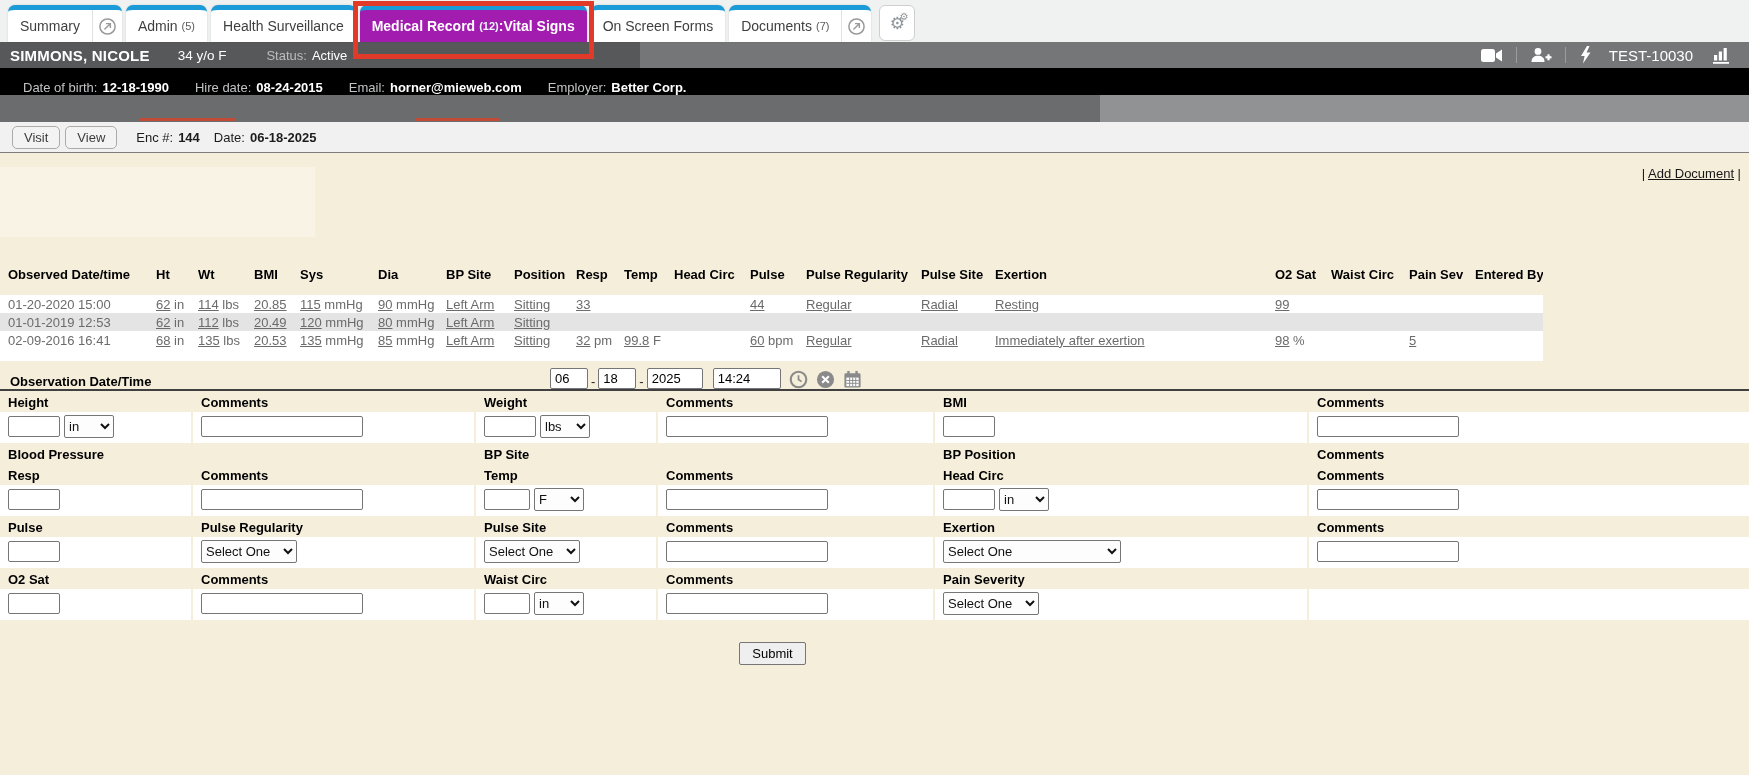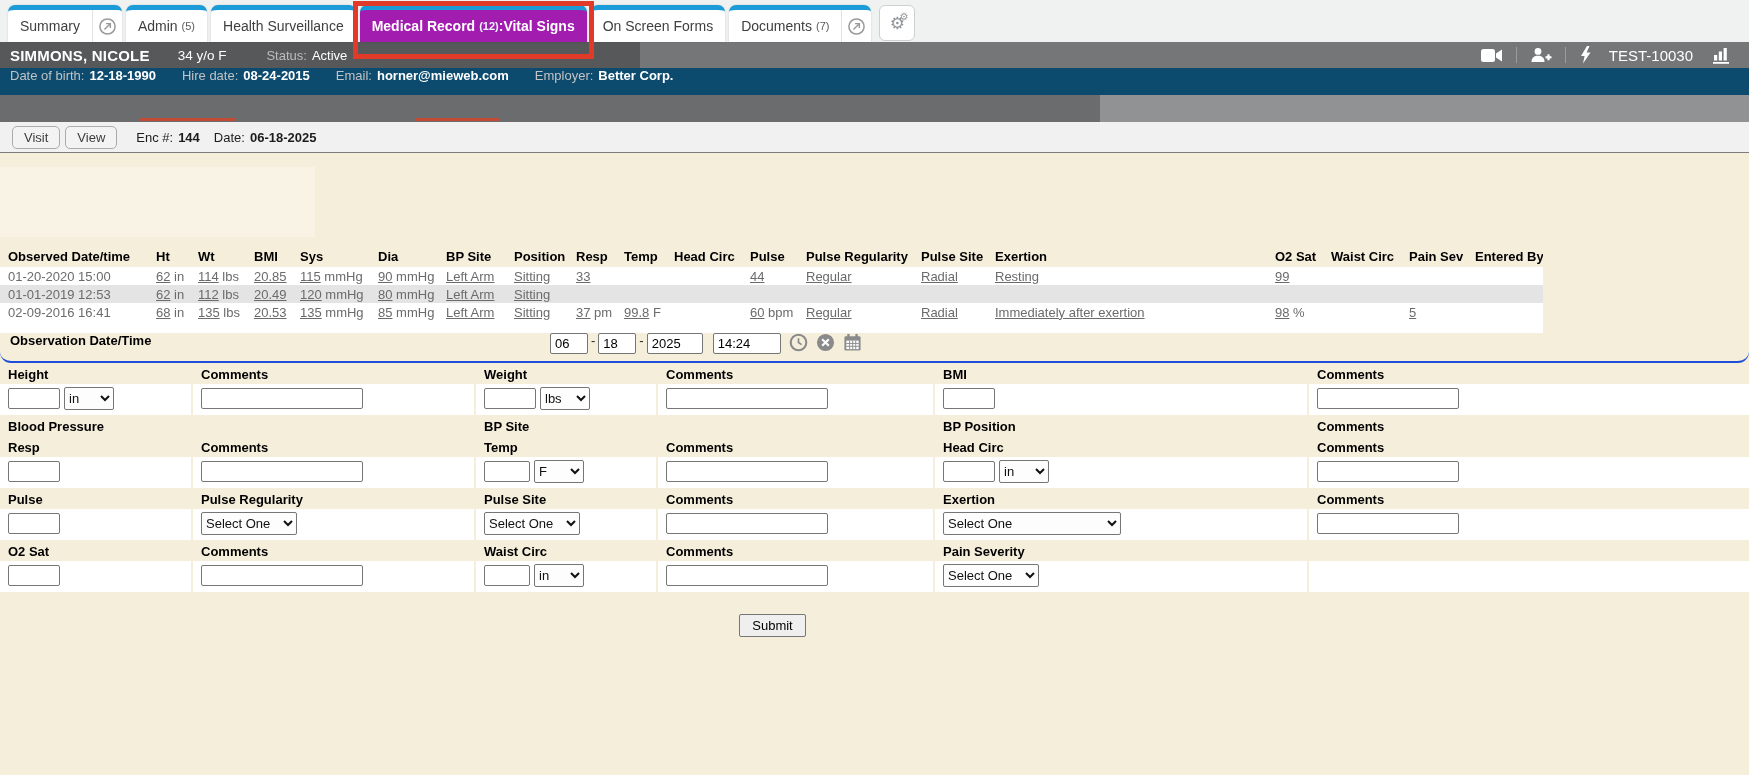--- a/index.html
+++ b/index.html
@@ -24,21 +24,21 @@
   
   .bar1 { height:26px; background:linear-gradient(to right,#57585a 0,#57585a 640px,#757678 640px,#757678 100%); display:flex; align-items:center; color:#fff; padding:0 10px; }
   .bar1 .pname { font-weight:bold; font-size:15px; letter-spacing:.2px; }
   .bar1 .agesex { margin-left:28px; font-size:13.5px; }
   .bar1 .stlbl { margin-left:40px; color:#bcbdbe; }
   .bar1 .stval { margin-left:5px; color:#fff; }
   .bar1 .spacer { flex:1; }
   .bar1 .hicon { display:flex; align-items:center; margin:0 9px; cursor:pointer; }
   .bar1 .vdiv { width:1px; height:16px; background:#9b9c9e; margin:0 4px; }
   .bar1 .pid { color:#fff; font-size:15px; margin:0 10px 0 8px; }
-  .bar2 { height:27px; background:#0c4a6e; display:flex; align-items:flex-start; padding:0 10px; color:#fff; }
+  .bar2 { height:27px; background:#000000; display:flex; align-items:flex-end; padding:0 23px; color:#fff; }
   .bar2 .dl { color:#c2c3c4; margin-right:5px; }
   .bar2 .dv { color:#fff; font-weight:bold; margin-right:26px; }
   .bar3 { height:27px; background:linear-gradient(to right,#6b6c6e 0,#6b6c6e 1100px,#919294 1100px,#919294 100%); position:relative; }
   .bar3 .dash { position:absolute; bottom:1px; height:3px; background:#c24b35; }
 
   
   .encbar { height:30px; background:#f1f1f1; display:flex; align-items:center; padding:0 12px; color:#1c1c1c; }
   .encbtn { background:#f3f3f3; border:1px solid #ababab; border-radius:5px; padding:3px 11px; font-size:13px; color:#3c3c3c; margin-right:5px; cursor:pointer; font-family:"Liberation Sans",sans-serif; }
   .enclbl { margin-left:14px; }
   .encval { font-weight:bold; margin-left:5px; }
@@ -48,29 +48,29 @@
   .lite-panel { position:absolute; left:0; top:14px; width:315px; height:70px; background:#f9f3e5; }
   .topright { text-align:right; padding-right:8px; color:#161616; height:18px; }
   .lnk { color:#161616; text-decoration:underline; cursor:pointer; }
   .listobs-row { text-align:right; padding-right:8px; margin-top:62px; height:18px; }
   .vitalsfrom { margin-top:16px; padding-left:2px; height:18px; }
   .vitalsfrom b { font-weight:bold; }
   .vf-manual { font-weight:bold; }
 
   
   .obs-table { border-collapse:collapse; table-layout:fixed; width:1543px; margin-top:46px; color:#6b6b6b; }
-  .obs-table th { text-align:left; font-size:13px; color:#000; padding:3px 4px 3px 8px; white-space:nowrap; overflow:hidden; }
+  .obs-table th { text-align:left; font-size:13px; color:#000; padding:3px 4px 13px 8px; white-space:nowrap; overflow:hidden; }
   .obs-table td { font-size:13px; padding:1px 4px 1px 8px; white-space:nowrap; overflow:hidden; height:18px; background:#fff; }
   .obs-table tr.stripe td { background:#e4e4e4; }
   .obs-table td:last-child { background:#fff; }
   .obs-table .cl { color:#6b6b6b; text-decoration:underline; cursor:pointer; }
   .gap-white { width:1543px; height:12px; background:#ffffff; }
 
   
-  .obsdt { height:30px; display:flex; align-items:flex-start; border-bottom:2px solid #1d4ed8;border-radius:11px; }
+  .obsdt { height:30px; display:flex; align-items:flex-end; border-bottom:2px solid #404040; }
   .obsdt .odt-label { font-weight:bold; padding-left:10px; width:550px; }
   .ti { border:1px solid #767676; border-radius:2px; height:21px; font-size:13px; padding:1px 4px; font-family:"Liberation Sans",sans-serif; background:#fff; }
   .ti.d2 { width:38px; } .ti.d4 { width:56px; } .ti.tm { width:68px; margin-left:10px; }
   .dsh { margin:0 3px; color:#222; }
   .dticon { margin-left:8px; cursor:pointer; display:flex; align-items:center; }
 
   
   .formtable { border-collapse:collapse; table-layout:fixed; width:1749px; }
   .formtable td { vertical-align:middle; }
   .formtable td + td { border-left:2px solid #f5eedb; }
@@ -216,20 +216,23 @@
   <button class="encbtn">View</button>
   <span class="enclbl">Enc #:</span>
   <span class="encval">144</span>
   <span class="enclbl">Date:</span>
   <span class="encval">06-18-2025</span>
 </div>
 
 <div class="content">
   <div class="lite-panel"></div>
 
+  <div class="topright">
+    <span>| </span><span class="lnk">Add Document</span><span> |</span>
+  </div>
 
 
   <div class="vitalsfrom">
     <b>Vitals From:</b>
     <span> </span>
     <span class="lnk">Device</span>
     <span> | </span>
     <span class="lnk vf-manual">Manual</span>
   </div>
 
@@ -323,21 +326,21 @@
         </tr>
         <tr class="">
           <td>02-09-2016 16:41</td>
           <td><span class="cl">68</span> in</td>
           <td><span class="cl">135</span> lbs</td>
           <td><span class="cl">20.53</span></td>
           <td><span class="cl">135</span> mmHg</td>
           <td><span class="cl">85</span> mmHg</td>
           <td><span class="cl">Left Arm</span></td>
           <td><span class="cl">Sitting</span></td>
-          <td><span class="cl">37</span> pm</td>
+          <td><span class="cl">32</span> pm</td>
           <td><span class="cl">99.8</span> F</td>
           <td></td>
           <td><span class="cl">60</span> bpm</td>
           <td><span class="cl">Regular</span></td>
           <td><span class="cl">Radial</span></td>
           <td><span class="cl">Immediately after exertion</span></td>
           <td><span class="cl">98</span> %</td>
           <td></td>
           <td><span class="cl">5</span></td>
           <td></td>

